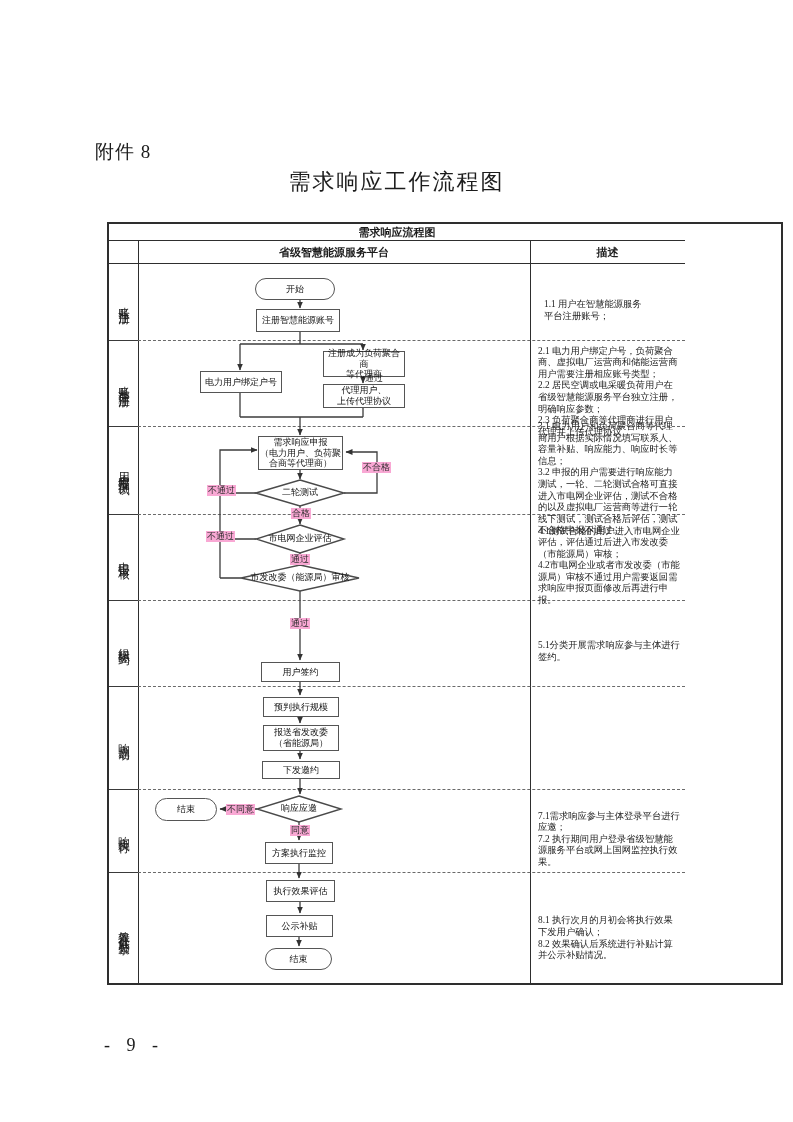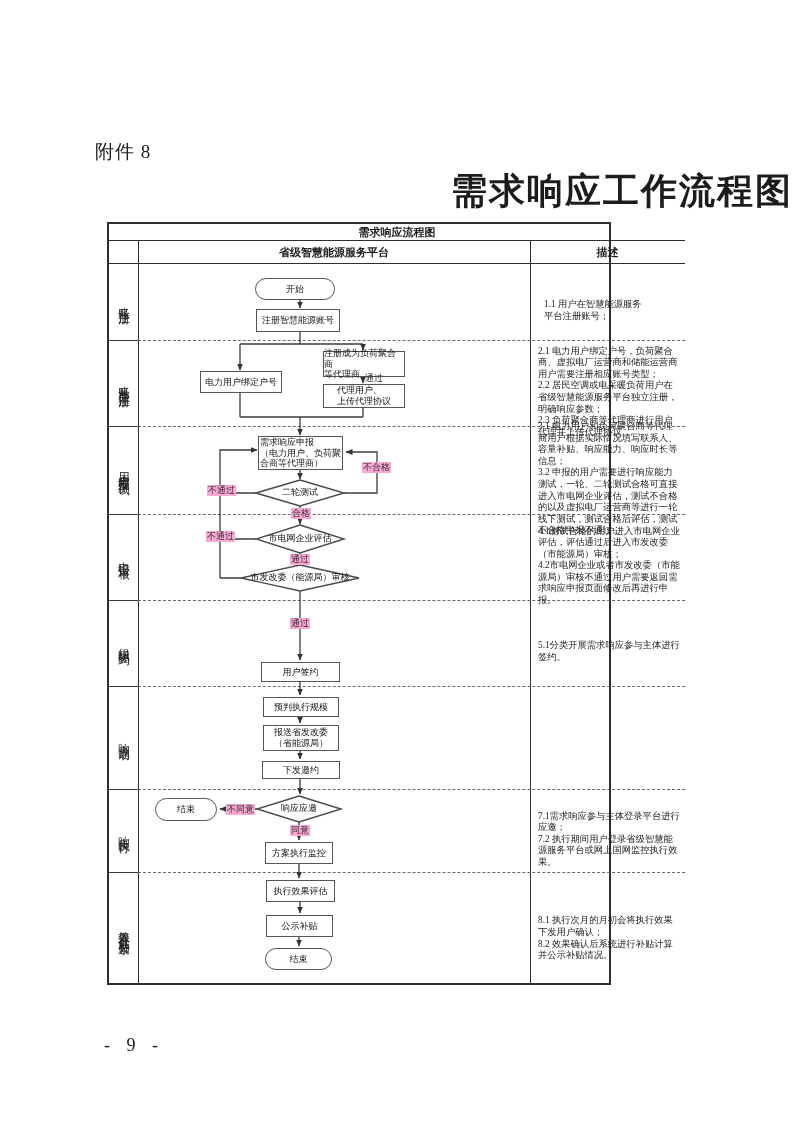--- a/index.html
+++ b/index.html
@@ -1,46 +1,46 @@
 <!DOCTYPE html>
 <html><head>
 <meta charset="utf-8">
 <style>
   *{box-sizing:border-box;margin:0;padding:0}
   html,body{background:#ffffff}
   .page{position:relative;width:793px;height:1122px;background:#fff;overflow:hidden;
         font-family:"Liberation Serif",serif;color:#1c1c1c}
   .attach{position:absolute;left:95px;top:139px;font-size:19px;letter-spacing:1px}
-  .doctitle{position:absolute;left:0;top:167px;width:100%;text-align:right;
-            font-size:36px;font-weight:bold;letter-spacing:2px;
+  .doctitle{position:absolute;left:0;top:167px;width:100%;text-align:center;
+            font-size:22px;font-weight:normal;letter-spacing:2px;
             font-family:"Liberation Sans",sans-serif}
   .pageno{position:absolute;left:104px;top:1035px;font-size:18px;letter-spacing:6px}
 
-  .table{position:absolute;left:107px;top:222px;width:504px;height:763px;
+  .table{position:absolute;left:107px;top:222px;width:676px;height:763px;
          border:2px solid #2e2e2e;background:#fff}
   .trow-title{position:absolute;left:0;top:0;width:576px;height:17px;
               border-bottom:1.5px solid #2e2e2e;text-align:center;line-height:16px;
               font-size:11px;font-weight:bold;font-family:"Liberation Sans",sans-serif}
   .thead{position:absolute;top:17px;height:22px;text-align:center;line-height:22px;
          font-size:11px;font-weight:bold;font-family:"Liberation Sans",sans-serif}
   .hline{position:absolute;border-top:1.5px solid #2e2e2e;height:0}
   .vline{position:absolute;border-left:1.5px solid #2e2e2e;width:0}
   .sep-solid{position:absolute;left:0;width:29px;border-top:1.2px solid #3a3a3a;height:0}
   .sep-dash{position:absolute;left:29px;width:547px;border-top:1px dashed #6a6a6a;height:0}
 
   .stage{position:absolute;left:0;width:29px;display:flex;align-items:center;justify-content:center}
   .stage span{writing-mode:vertical-lr;text-orientation:upright;font-size:11.5px;
               letter-spacing:2px;color:#1c1c1c}
   .desc{position:absolute;left:421px;width:155px;display:flex;align-items:center;
         padding:22px 4px 4px 8px}
   .desc span{font-size:9.3px;line-height:1.24;white-space:pre-line;color:#222;text-align:left}
 
   .flowsvg{position:absolute;left:0;top:0;width:580px;height:763px;pointer-events:none}
   .node{position:absolute;background:#fff;border:1.6px solid #555;color:#111;
-        display:flex;align-items:center;justify-content:center;text-align:left;
+        display:flex;align-items:center;justify-content:center;text-align:center;
         font-size:9px;line-height:1.18;white-space:pre-line;
         font-family:"Liberation Sans",sans-serif}
   .stadium{border-radius:999px}
   .dlabel{position:absolute;display:flex;align-items:center;justify-content:center;
           text-align:right;font-size:9px;line-height:1.1;color:#111;white-space:pre-line;
           font-family:"Liberation Sans",sans-serif}
   .elabel{position:absolute;font-size:9px;color:#2a2a2a;line-height:1;
           font-family:"Liberation Sans",sans-serif}
   .wbg{background:#f9a8d4;padding:1px 1px}
 </style>

